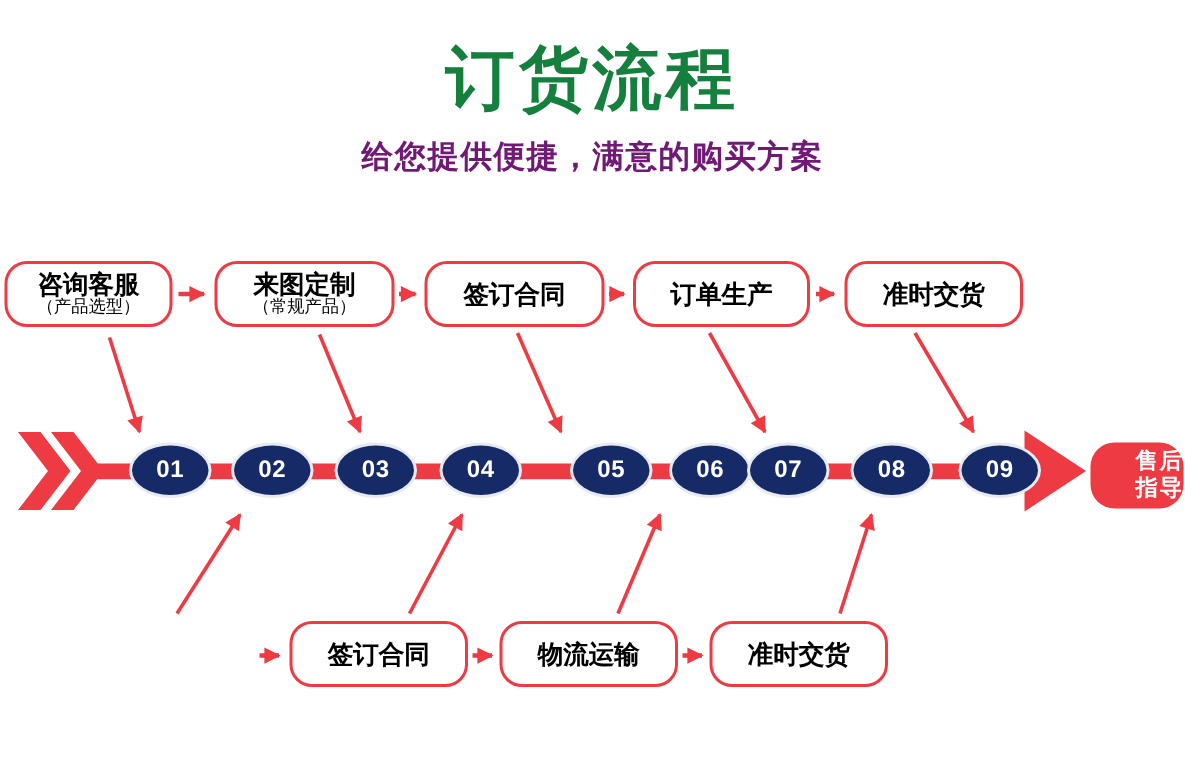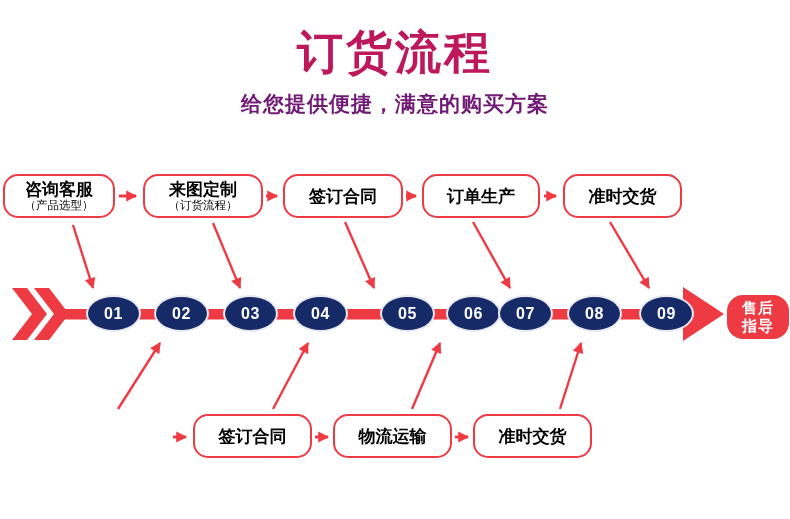--- a/index.html
+++ b/index.html
@@ -2,21 +2,21 @@
 <html><head>
 <meta charset="utf-8">
 <style>
   html,body{margin:0;padding:0;background:#fff;}
   #stage{
     position:relative;width:790px;height:519px;background:#ffffff;overflow:hidden;
     font-family:"Liberation Sans","DejaVu Sans",sans-serif;color:#000;
   }
   .title{
     position:absolute;left:0;top:22px;width:790px;text-align:center;
-    font-size:46px;font-weight:700;letter-spacing:3px;color:#be185d;
+    font-size:46px;font-weight:700;letter-spacing:3px;color:#15803d;
   }
   .subtitle{
     position:absolute;left:0;top:90px;width:790px;text-align:center;
     font-size:21px;font-weight:600;letter-spacing:1px;color:#701a75;
   }
   .overlay{position:absolute;left:0;top:0;z-index:1;}
   .box{
     position:absolute;height:44px;border:2.5px solid #ee3a43;border-radius:15px;
     background:#fff;display:flex;flex-direction:column;justify-content:center;
     align-items:center;box-sizing:border-box;z-index:2;
@@ -27,21 +27,21 @@
   .box-sub{font-size:11.5px;font-weight:400;line-height:13px;color:#000;}
   .circle{
     position:absolute;top:297px;width:51px;height:33px;border-radius:50%;
     background:#172a68;color:#fff;font-size:16px;font-weight:700;
     display:flex;align-items:center;justify-content:center;z-index:3;
     box-shadow:0 0 0 2px #e7eaf1;letter-spacing:0.5px;
   }
   .end-badge{
     position:absolute;left:727px;top:295px;width:62px;height:44px;border-radius:16px;
     background:#ee3a43;color:#fff;display:flex;flex-direction:column;
-    align-items:center;justify-content:center;z-index:3;
+    align-items:flex-end;justify-content:center;z-index:3;
     font-size:15px;font-weight:700;line-height:18px;letter-spacing:1px;
   }
 </style>
 </head>
 <body>
 
 <div id="stage">
 
   <div class="title">订货流程</div>
   <div class="subtitle">给您提供便捷，满意的购买方案</div>
@@ -80,21 +80,21 @@
     <line x1="412" y1="409" x2="440" y2="343" stroke="#ee3a43" stroke-width="2.4" marker-end="url(#ah)"></line>
     <line x1="560" y1="409" x2="581" y2="343" stroke="#ee3a43" stroke-width="2.4" marker-end="url(#ah)"></line>
   </svg>
 
   <div class="box top-row" style="left:3px;width:112px">
     <div class="box-label">咨询客服</div>
     <div class="box-sub">（产品选型）</div>
   </div>
   <div class="box top-row" style="left:143px;width:120px">
     <div class="box-label">来图定制</div>
-    <div class="box-sub">（订货流程）</div>
+    <div class="box-sub">（常规产品）</div>
   </div>
   <div class="box top-row" style="left:283px;width:120px">
     <div class="box-label">签订合同</div>
   </div>
   <div class="box top-row" style="left:422px;width:118px">
     <div class="box-label">订单生产</div>
   </div>
   <div class="box top-row" style="left:563px;width:119px">
     <div class="box-label">准时交货</div>
   </div>

